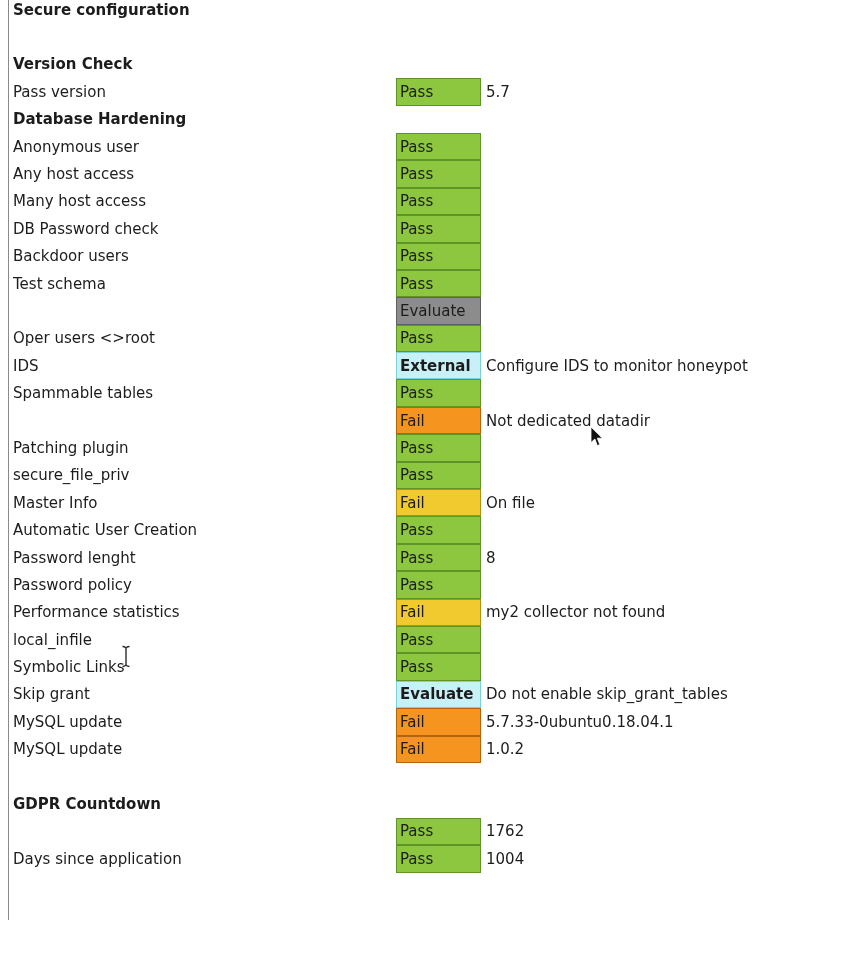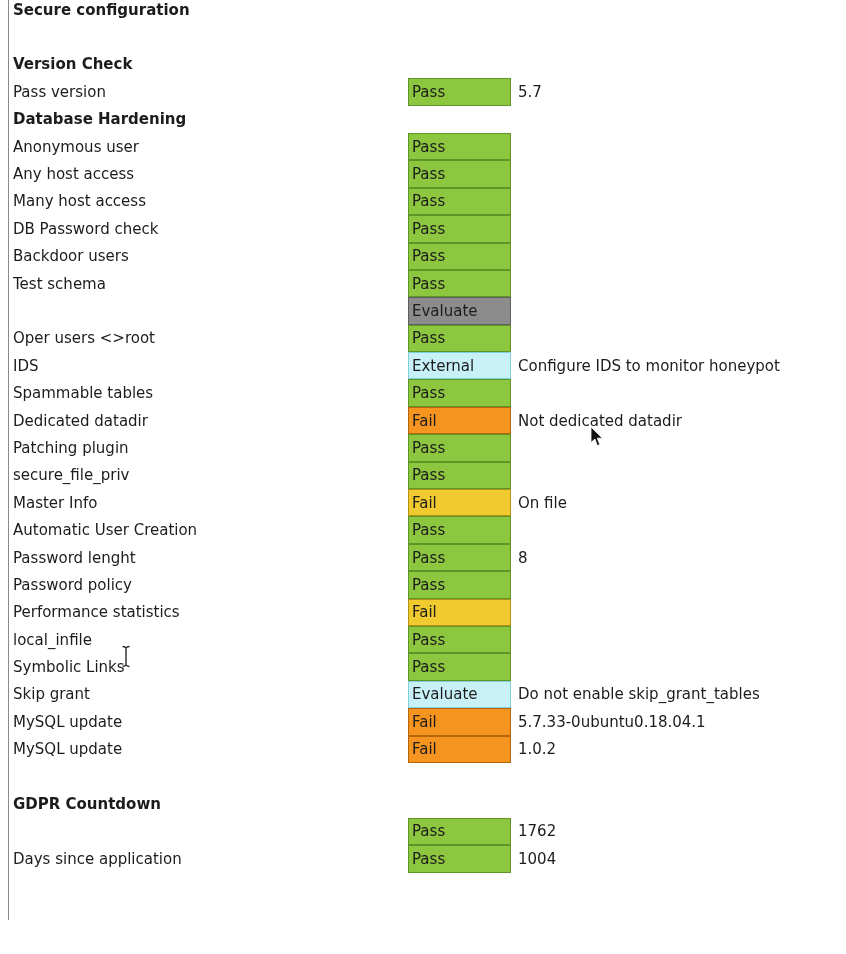--- a/index.html
+++ b/index.html
@@ -18,34 +18,34 @@
     background: var(--gridline, #8a8a8a);
   }
   .sheet { position: absolute; top: -4px; left: 0; width: 846px; }
   .row { position: relative; height: 27.4px; }
   .cell-label {
     position: absolute; left: 13px; top: 0; height: 100%;
     display: flex; align-items: center; white-space: pre;
   }
   .row.title .cell-label, .row.heading .cell-label { font-weight: bold; }
   .badge {
-    position: absolute; left: 396px; top: 0; width: 103px; height: 100%;
+    position: absolute; left: 396px; top: 0; width: 85px; height: 100%;
     box-sizing: border-box; border: 1px solid;
     padding-left: 3px;
     display: flex; align-items: center;
-    white-space: pre; overflow: hidden; margin-left: 12px;
+    white-space: pre; overflow: hidden;
   }
   .v-green  { background: var(--pass_fill);     border-color: var(--pass_border); }
   .v-orange { background: var(--fail_fill);     border-color: var(--fail_border); }
   .v-yellow { background: var(--warn_fill);     border-color: var(--warn_border); }
   .v-gray   { background: var(--evaluate_fill); border-color: var(--evaluate_border); }
-  .v-cyan   { background: var(--external_fill); border-color: var(--external_border); }
+  .v-cyan   { background: var(--external_fill); border-color: var(--external_border); font-weight: bold; }
   .cell-note {
     position: absolute; left: 486px; top: 0; height: 100%;
-    display: flex; align-items: center; white-space: pre; margin-left: 32px;
+    display: flex; align-items: center; white-space: pre;
   }
   .cursor { position: absolute; pointer-events: none; }
   #arrow-cursor { left: 589px; top: 426px; }
   #ibeam-cursor { left: 120px; top: 645px; }
 </style>
 </head>
 <body>
 
 <div class="left-line"></div>
 
@@ -124,21 +124,20 @@
     <span class="cell-note">Configure IDS to monitor honeypot</span>
   </div>
 
   <div class="row">
     <span class="cell-label">Spammable tables</span>
     <span class="badge v-green">Pass</span>
     <span class="cell-note"></span>
   </div>
 
   <div class="row">
-    <span class="cell-label">Dedicated datadir</span>
     <span class="badge v-orange">Fail</span>
     <span class="cell-note">Not dedicated datadir</span>
   </div>
 
   <div class="row">
     <span class="cell-label">Patching plugin</span>
     <span class="badge v-green">Pass</span>
     <span class="cell-note"></span>
   </div>
 
@@ -168,20 +167,21 @@
 
   <div class="row">
     <span class="cell-label">Password policy</span>
     <span class="badge v-green">Pass</span>
     <span class="cell-note"></span>
   </div>
 
   <div class="row">
     <span class="cell-label">Performance statistics</span>
     <span class="badge v-yellow">Fail</span>
+    <span class="cell-note">my2 collector not found</span>
   </div>
 
   <div class="row">
     <span class="cell-label">local_infile</span>
     <span class="badge v-green">Pass</span>
     <span class="cell-note"></span>
   </div>
 
   <div class="row">
     <span class="cell-label">Symbolic Links</span>

